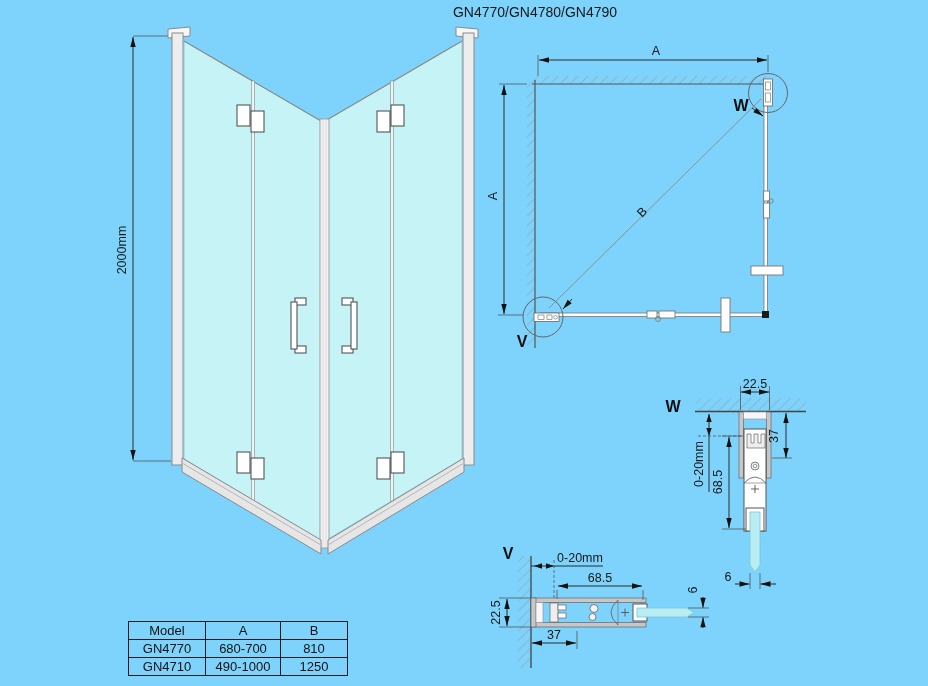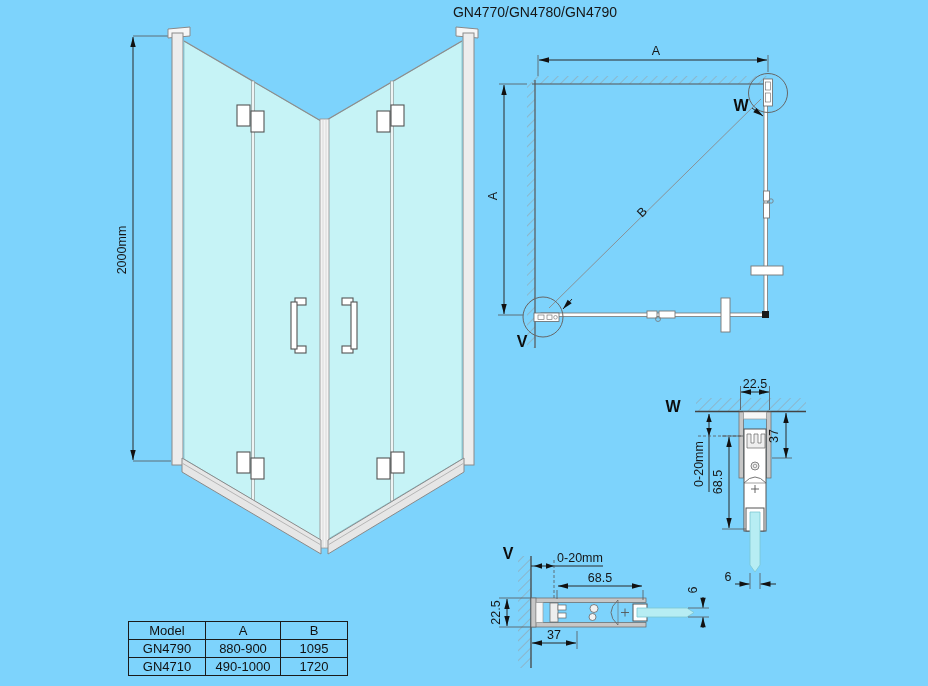--- a/index.html
+++ b/index.html
@@ -282,25 +282,25 @@
 <table id="size-table">
   <thead>
     <tr>
       <th class="c0">Model</th>
       <th class="c1">A</th>
       <th class="c2">B</th>
     </tr>
   </thead>
   <tbody>
     <tr>
-      <td>GN4790</td>
-      <td>880-900</td>
-      <td>1095</td>
+      <td>GN4770</td>
+      <td>680-700</td>
+      <td>810</td>
     </tr>
     <tr>
       <td>GN4710</td>
       <td>490-1000</td>
-      <td>1720</td>
+      <td>1250</td>
     </tr>
   </tbody>
 </table>
 
 </div>
 
 </body></html>

